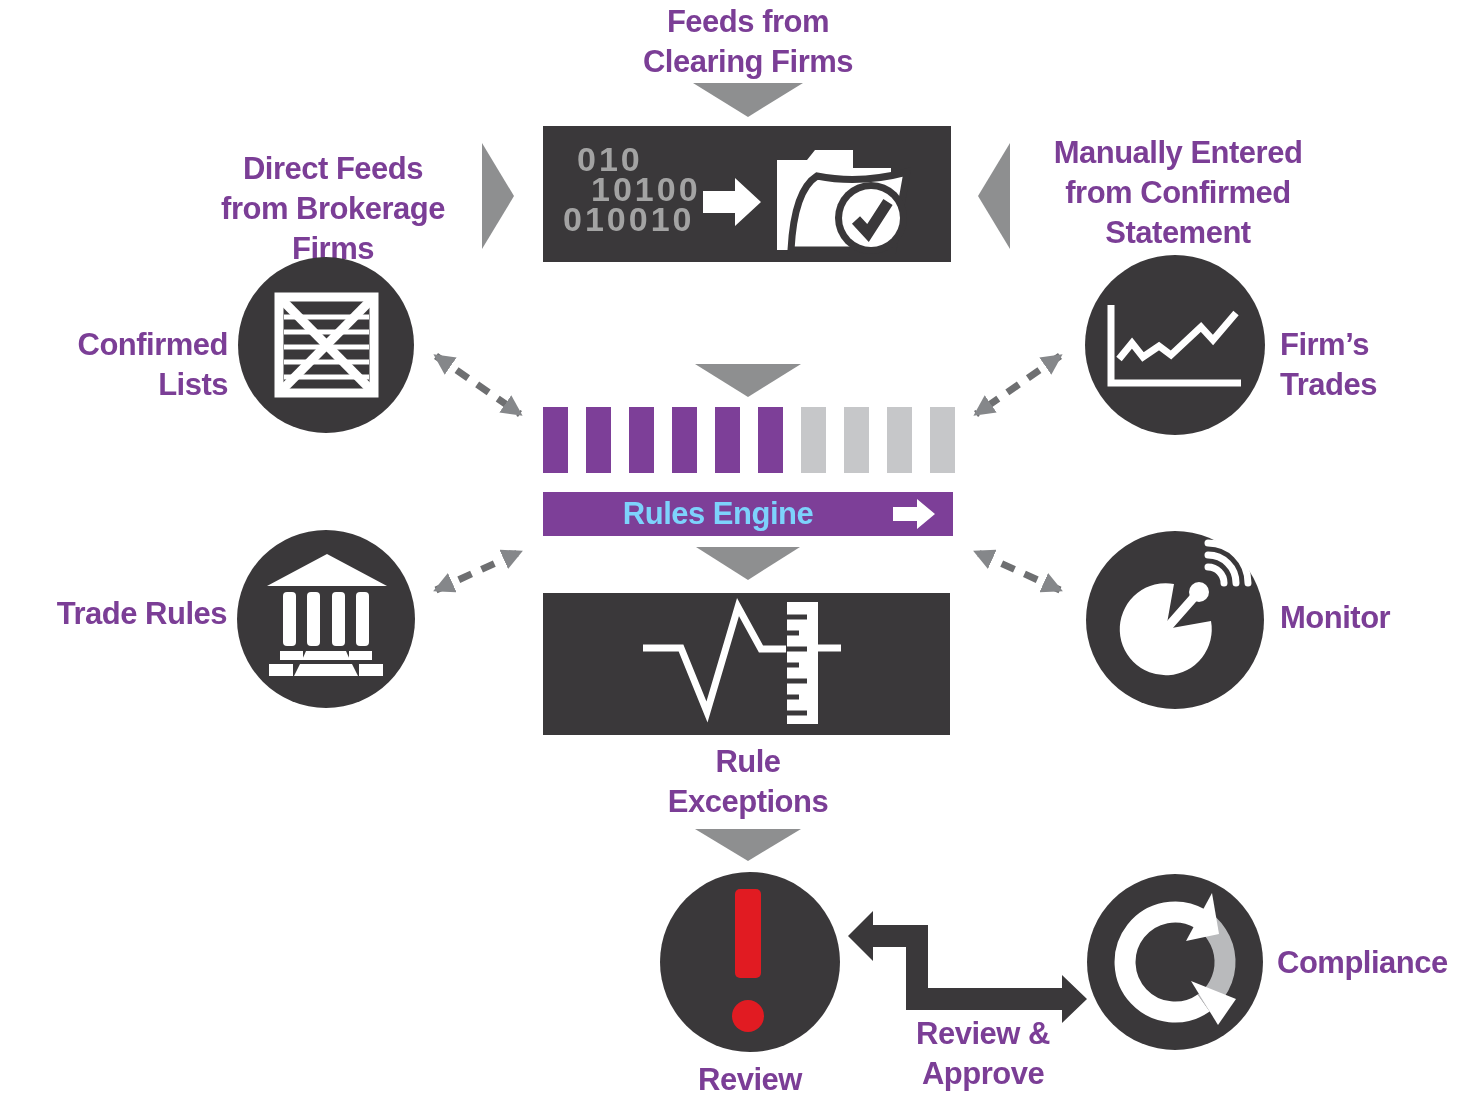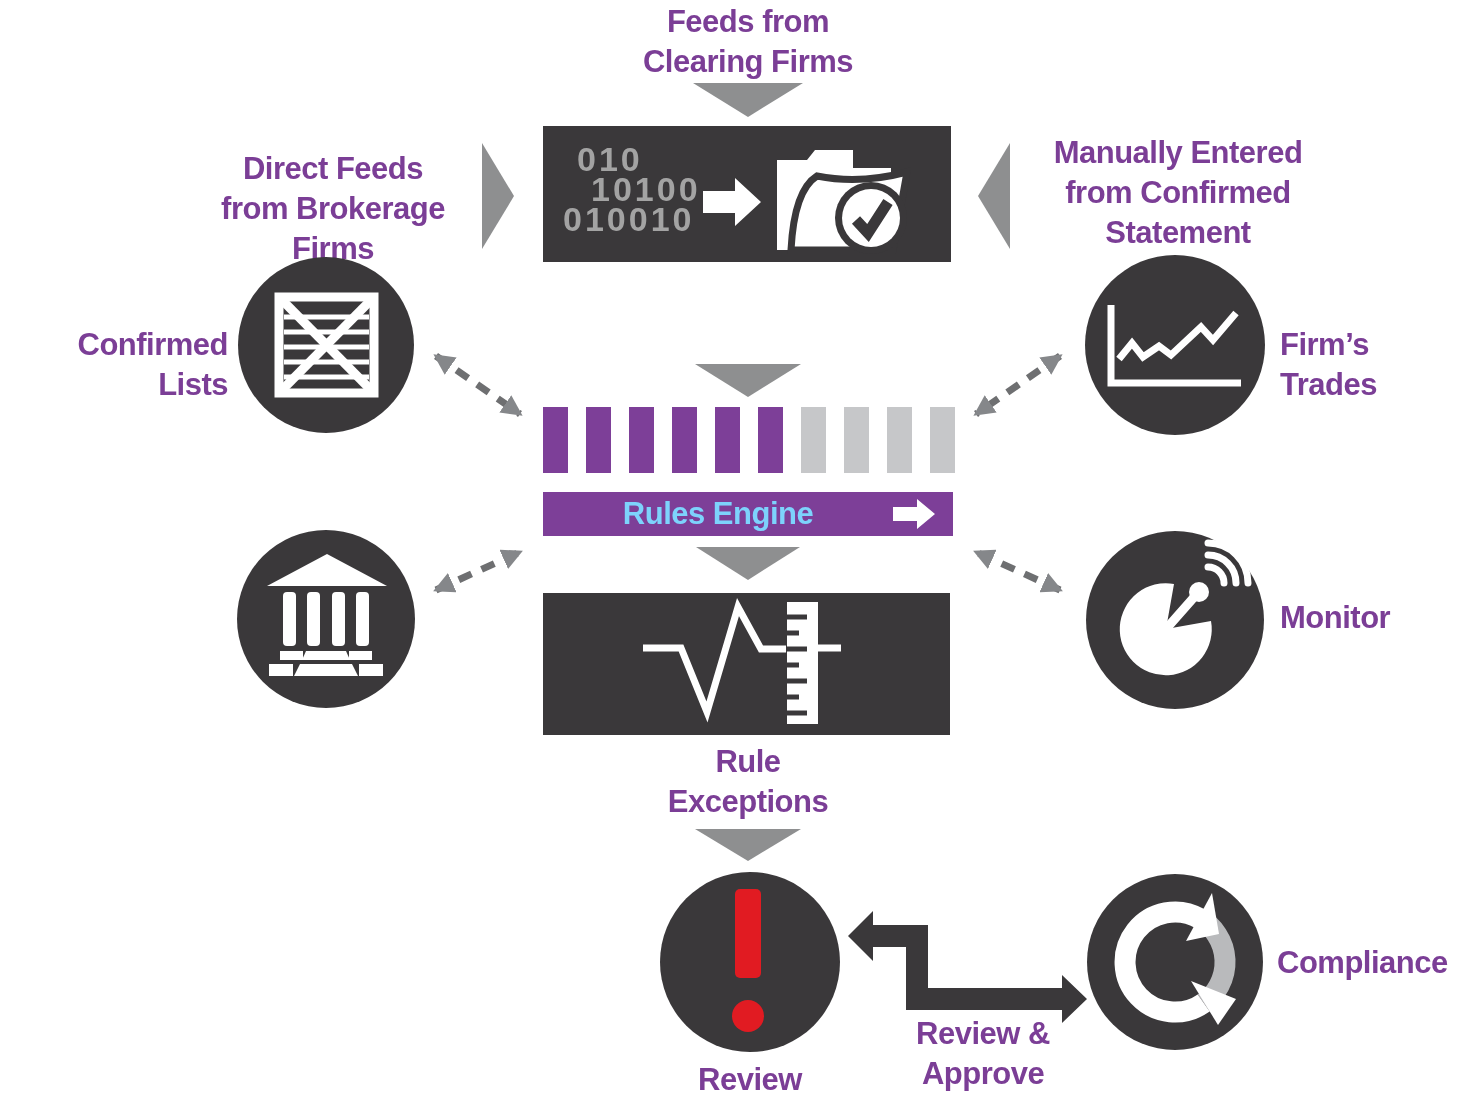--- a/index.html
+++ b/index.html
@@ -152,20 +152,21 @@
       <rect class="f-white" x="95" y="62" width="13" height="54" rx="4"></rect>
       <rect class="f-white" x="119" y="62" width="13" height="54" rx="4"></rect>
       <rect class="f-white" x="43" y="121" width="23" height="9"></rect>
       <rect class="f-white" x="112" y="121" width="23" height="9"></rect>
       <polygon class="f-white" points="69,121 109,121 113,130 65,130"></polygon>
       <rect class="f-white" x="32" y="134" width="24" height="12"></rect>
       <polygon class="f-white" points="63,134 115,134 121,146 57,146"></polygon>
       <rect class="f-white" x="122" y="134" width="24" height="12"></rect>
     </svg>
   </div>
+  <div class="lbl right-al" style="left:0px;top:594px;width:227px;">Trade Rules</div>
 
   <div class="node-circle" style="left:1086px;top:531px;width:178px;height:178px;">
     <svg width="178" height="178" viewBox="0 0 178 178">
       <path class="f-white" d="M80,98 L88,53 A46,46 0 1 0 125,90 Z"></path>
       <line class="s-white" style="stroke-width:9;stroke-linecap:round;" x1="80" y1="98" x2="110" y2="64"></line>
       <circle class="f-white" cx="113" cy="61" r="10"></circle>
       <g class="s-white" style="stroke-width:7;stroke-linecap:round;">
         <path d="M138,52 A16,16 0 0 0 122,36"></path>
         <path d="M150,52 A28,28 0 0 0 122,24"></path>
         <path d="M162,52 A40,40 0 0 0 122,12"></path>

